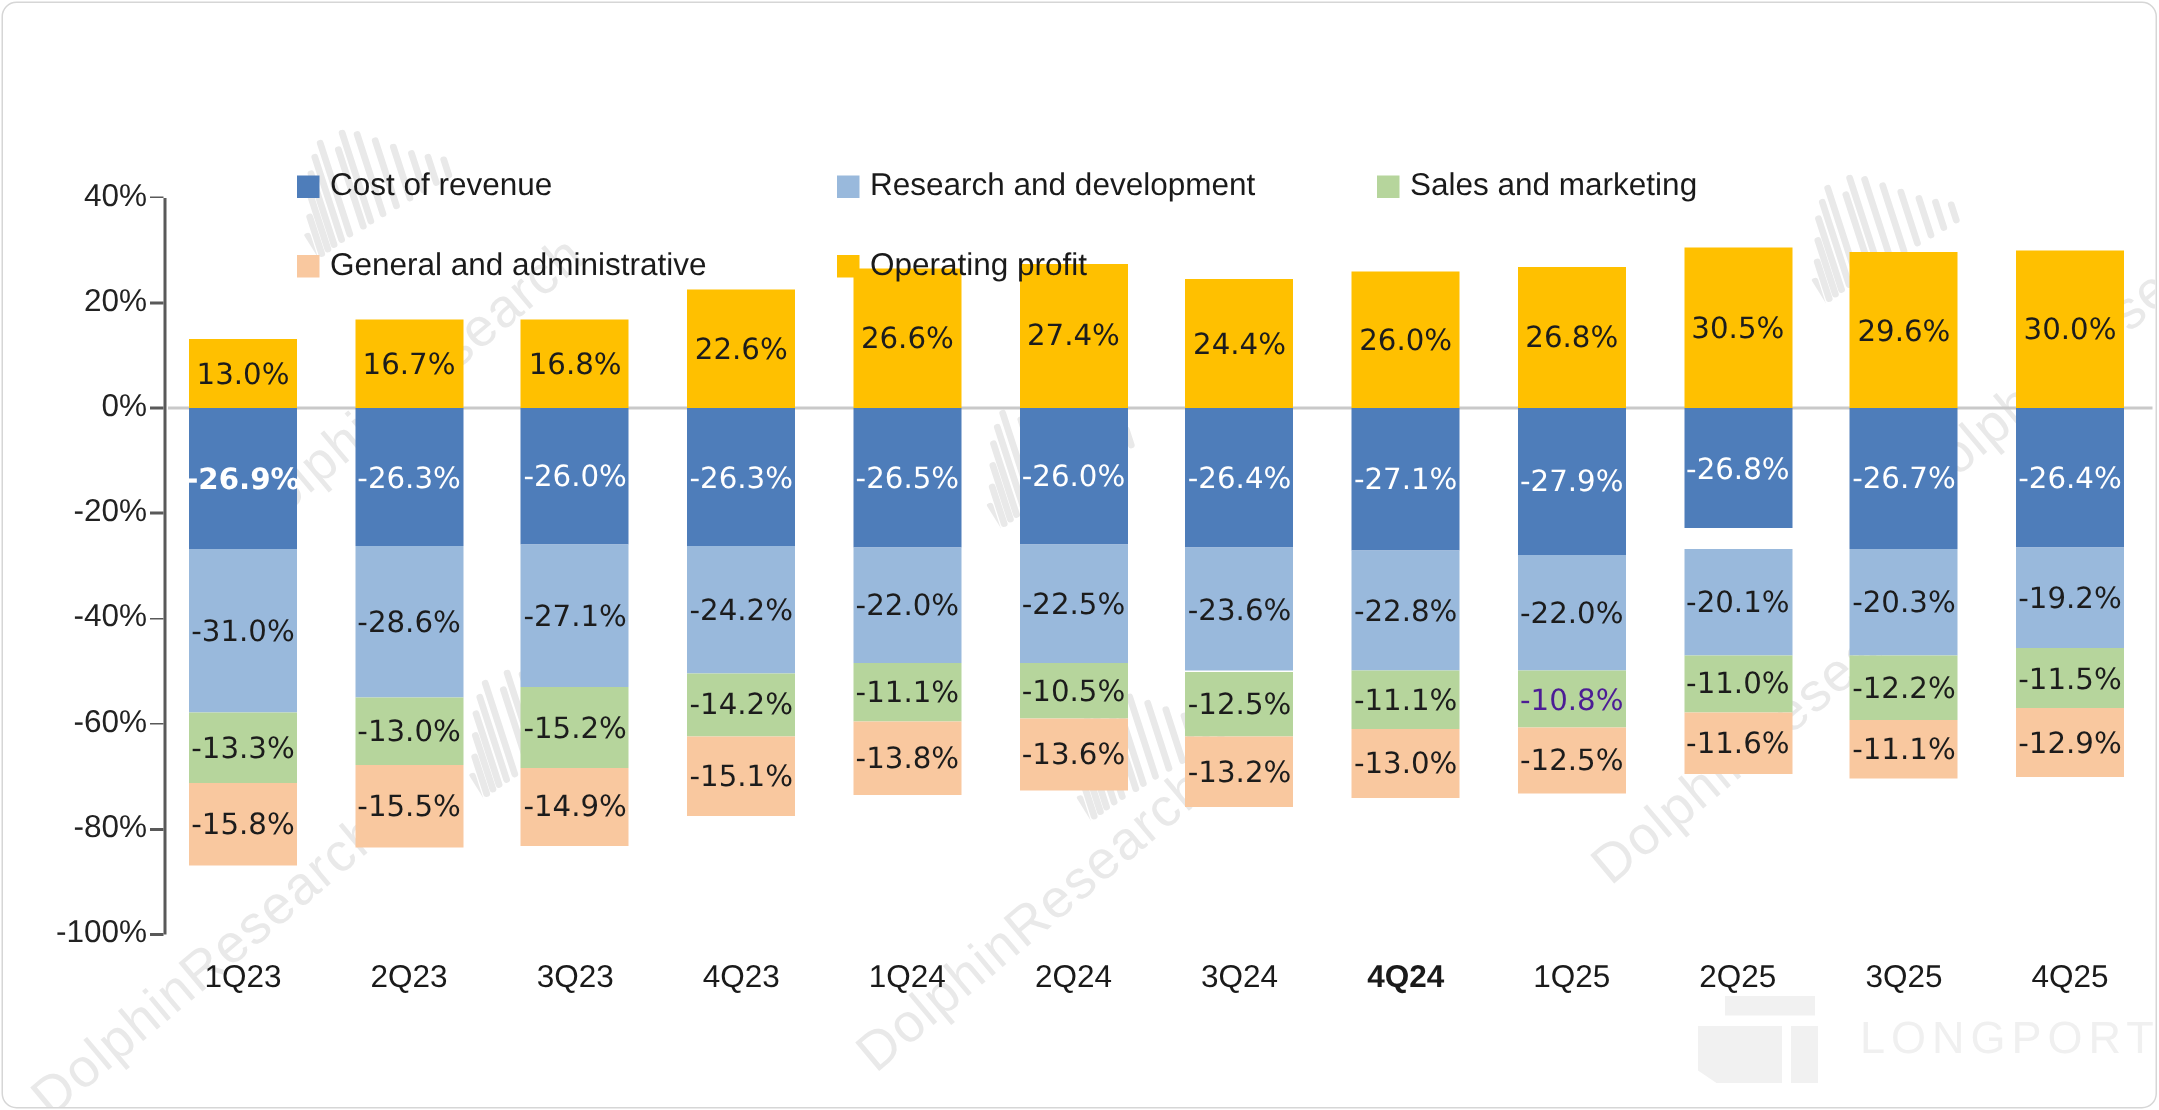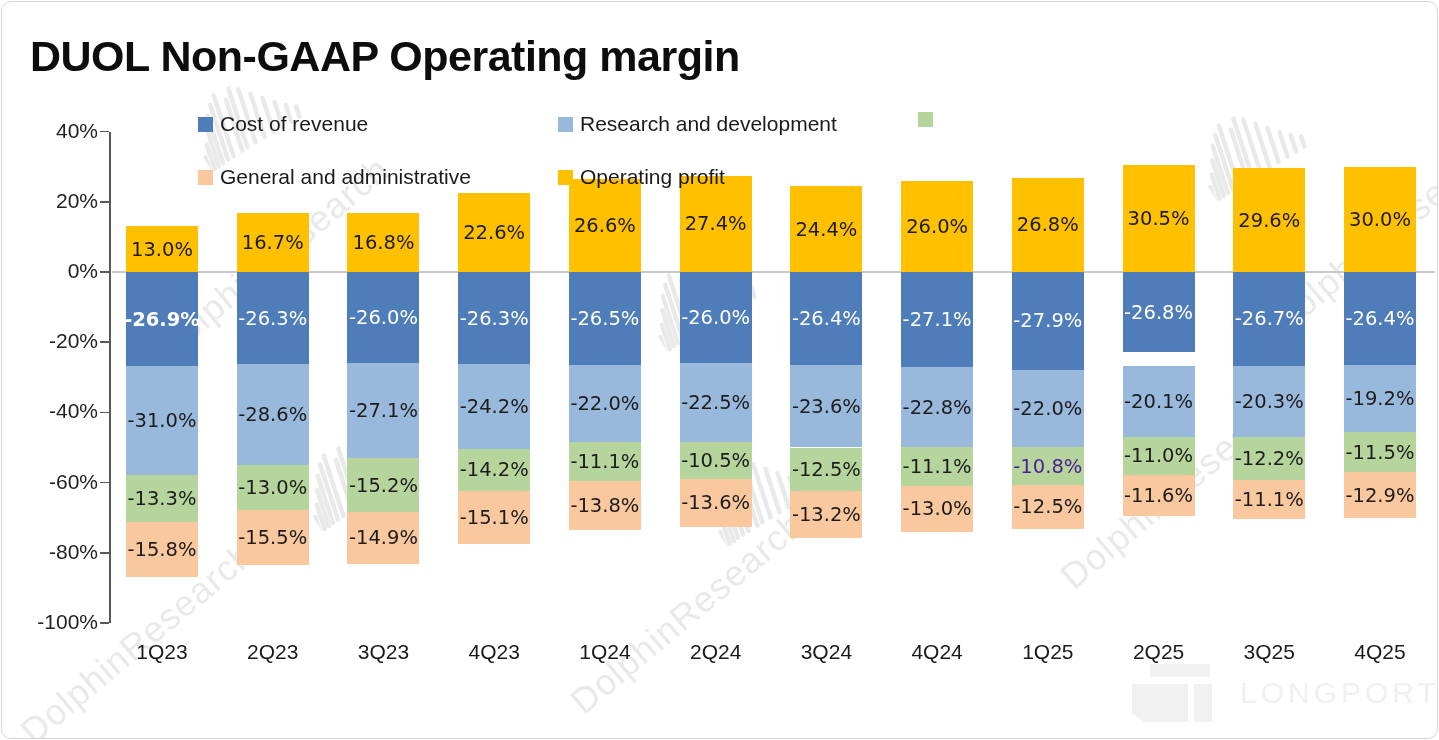--- a/index.html
+++ b/index.html
@@ -123,33 +123,33 @@
             <rect x="56" y="8" width="4.5" height="66" rx="2" fill="#e9e9e9" transform="rotate(14 56 8)"></rect>
             <rect x="64" y="14" width="4.5" height="60" rx="2" fill="#e9e9e9" transform="rotate(14 64 14)"></rect>
             <rect x="72" y="24" width="4.5" height="50" rx="2" fill="#e9e9e9" transform="rotate(14 72 24)"></rect>
             <rect x="80" y="34" width="4.5" height="40" rx="2" fill="#e9e9e9" transform="rotate(14 80 34)"></rect>
             <rect x="88" y="44" width="4.5" height="30" rx="2" fill="#e9e9e9" transform="rotate(14 88 44)"></rect>
             <rect x="96" y="52" width="4.5" height="22" rx="2" fill="#e9e9e9" transform="rotate(14 96 52)"></rect>
             <rect x="104" y="59" width="4.5" height="15" rx="2" fill="#e9e9e9" transform="rotate(14 104 59)"></rect>
           </svg></div>
       </div>
 
-    <div class="title">DUOL Non-GAAP Operating margin</div>
 
     <div id="legend">
         <div class="legend-item" style="left: 196px; top: 110px;">
           <div class="legend-swatch" style="background: rgb(78, 125, 186);"></div>
           <div class="legend-label">Cost of revenue</div>
         </div>
         <div class="legend-item" style="left: 556px; top: 110px;">
           <div class="legend-swatch" style="background: rgb(153, 185, 220);"></div>
           <div class="legend-label">Research and development</div>
         </div>
         <div class="legend-item" style="left: 916px; top: 110px;">
           <div class="legend-swatch" style="background: rgb(182, 213, 156);"></div>
+          <div class="legend-label">Sales and marketing</div>
         </div>
         <div class="legend-item" style="left: 196px; top: 163px;">
           <div class="legend-swatch" style="background: rgb(249, 200, 159);"></div>
           <div class="legend-label">General and administrative</div>
         </div>
         <div class="legend-item" style="left: 556px; top: 163px;">
           <div class="legend-swatch" style="background: rgb(255, 192, 0);"></div>
           <div class="legend-label">Operating profit</div>
         </div>
       </div>
@@ -293,21 +293,21 @@
         </div>
         <div class="bar-seg" style="left: 899.11px; top: 365.121px; width: 72px; height: 80.028px; background: rgb(153, 185, 220);">
           <div class="bar-label" style="color: rgb(28, 28, 28);">-22.8%</div>
         </div>
         <div class="bar-seg" style="left: 899.11px; top: 445.149px; width: 72px; height: 38.961px; background: rgb(182, 213, 156);">
           <div class="bar-label" style="color: rgb(28, 28, 28);">-11.1%</div>
         </div>
         <div class="bar-seg" style="left: 899.11px; top: 484.11px; width: 72px; height: 45.63px; background: rgb(249, 200, 159);">
           <div class="bar-label" style="color: rgb(28, 28, 28);">-13.0%</div>
         </div>
-        <div class="xtick-label" style="left: 875.11px; top: 638px;">4Q24</div>
+        <div class="xtick-label" style="left: 875.11px; top: 638px; font-weight: bold;">4Q24</div>
         <div class="bar-seg" style="left: 1009.84px; top: 175.932px; width: 72px; height: 94.068px; background: rgb(255, 192, 0);">
           <div class="bar-label" style="color: rgb(28, 28, 28);">26.8%</div>
         </div>
         <div class="bar-seg" style="left: 1009.84px; top: 270px; width: 72px; height: 97.929px; background: rgb(78, 125, 186);">
           <div class="bar-label" style="color: rgb(255, 255, 255);">-27.9%</div>
         </div>
         <div class="bar-seg" style="left: 1009.84px; top: 367.929px; width: 72px; height: 77.22px; background: rgb(153, 185, 220);">
           <div class="bar-label" style="color: rgb(28, 28, 28);">-22.0%</div>
         </div>
         <div class="bar-seg" style="left: 1009.84px; top: 445.149px; width: 72px; height: 37.908px; background: rgb(182, 213, 156);">

